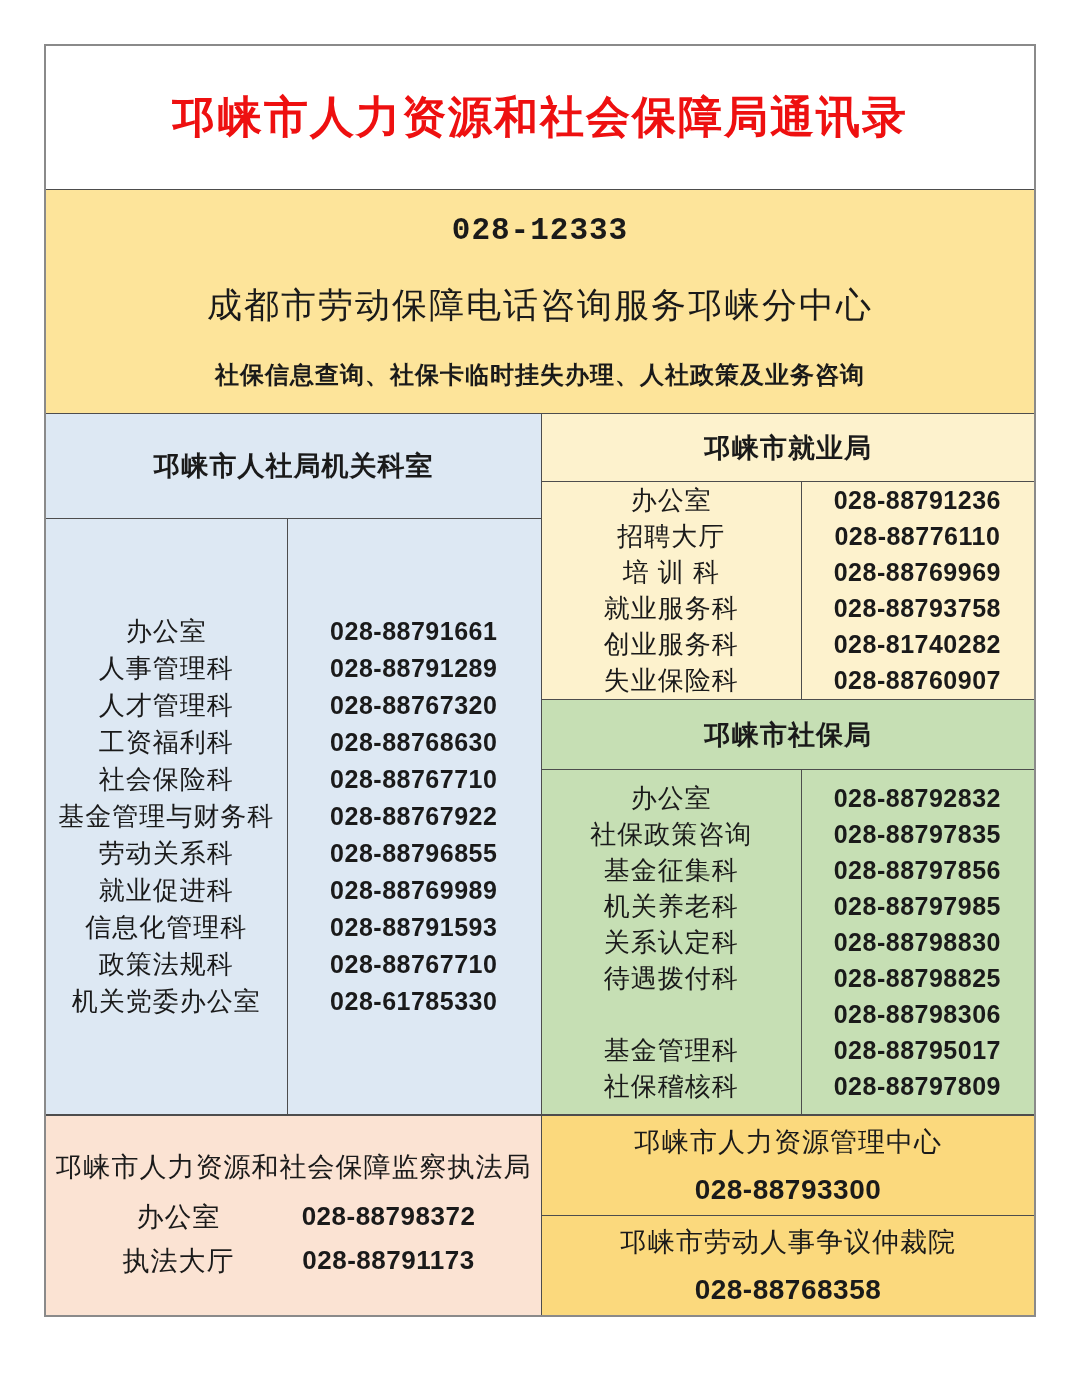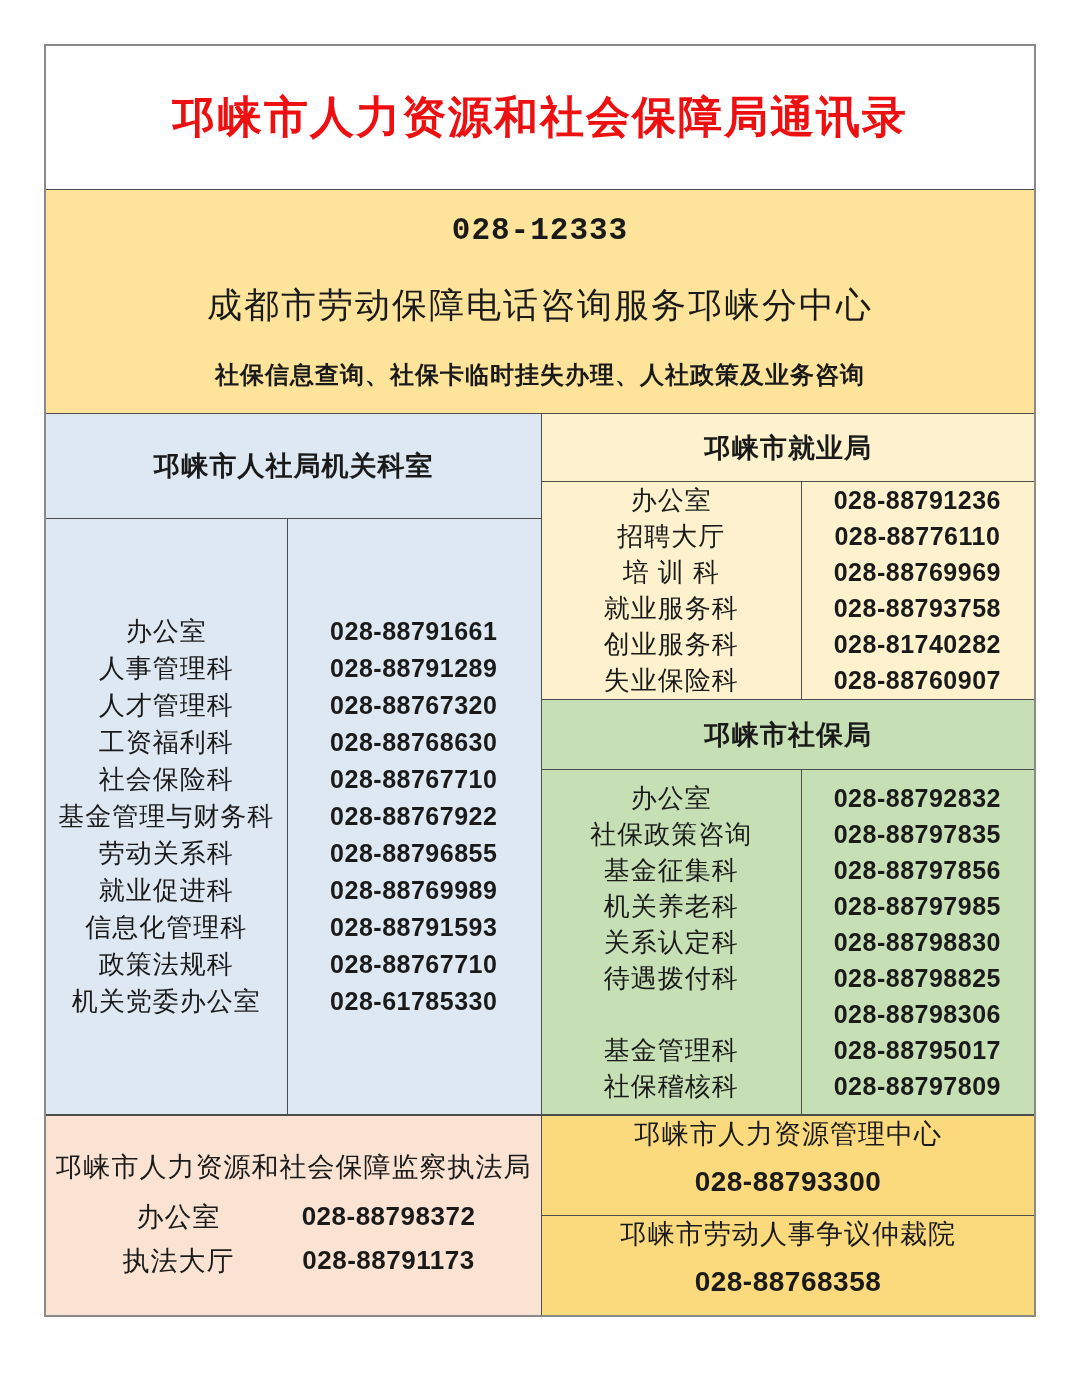--- a/index.html
+++ b/index.html
@@ -79,21 +79,21 @@
     width:50.2%;background:#fbe3d3;border-right:1.5px solid #4d4d4d;box-sizing:border-box;
     display:flex;flex-direction:column;align-items:center;justify-content:center;
   }
   .inspection .sec-title{font-size:27px;font-weight:500;letter-spacing:1px;margin-bottom:10px;}
   .inspection .row{height:44px;justify-content:center;}
   .inspection .row .label{width:190px;font-size:27px;}
   .inspection .row .phone{width:230px;text-align:center;font-size:26px;}
 
   .bottom-right{width:49.8%;display:flex;flex-direction:column;background:#fbd97d;}
   .br-cell{
-    flex:1 1 50%;display:flex;flex-direction:column;align-items:center;justify-content:flex-start;
+    flex:1 1 50%;display:flex;flex-direction:column;align-items:center;justify-content:center;
     box-sizing:border-box;
   }
   .br-cell .org{font-size:27px;font-weight:500;letter-spacing:1px;}
   .br-cell .org-phone{font-size:28px;font-weight:600;margin-top:14px;letter-spacing:0.5px;}
 </style>
 </head>
 <body>
 
 <div class="sheet">
 

